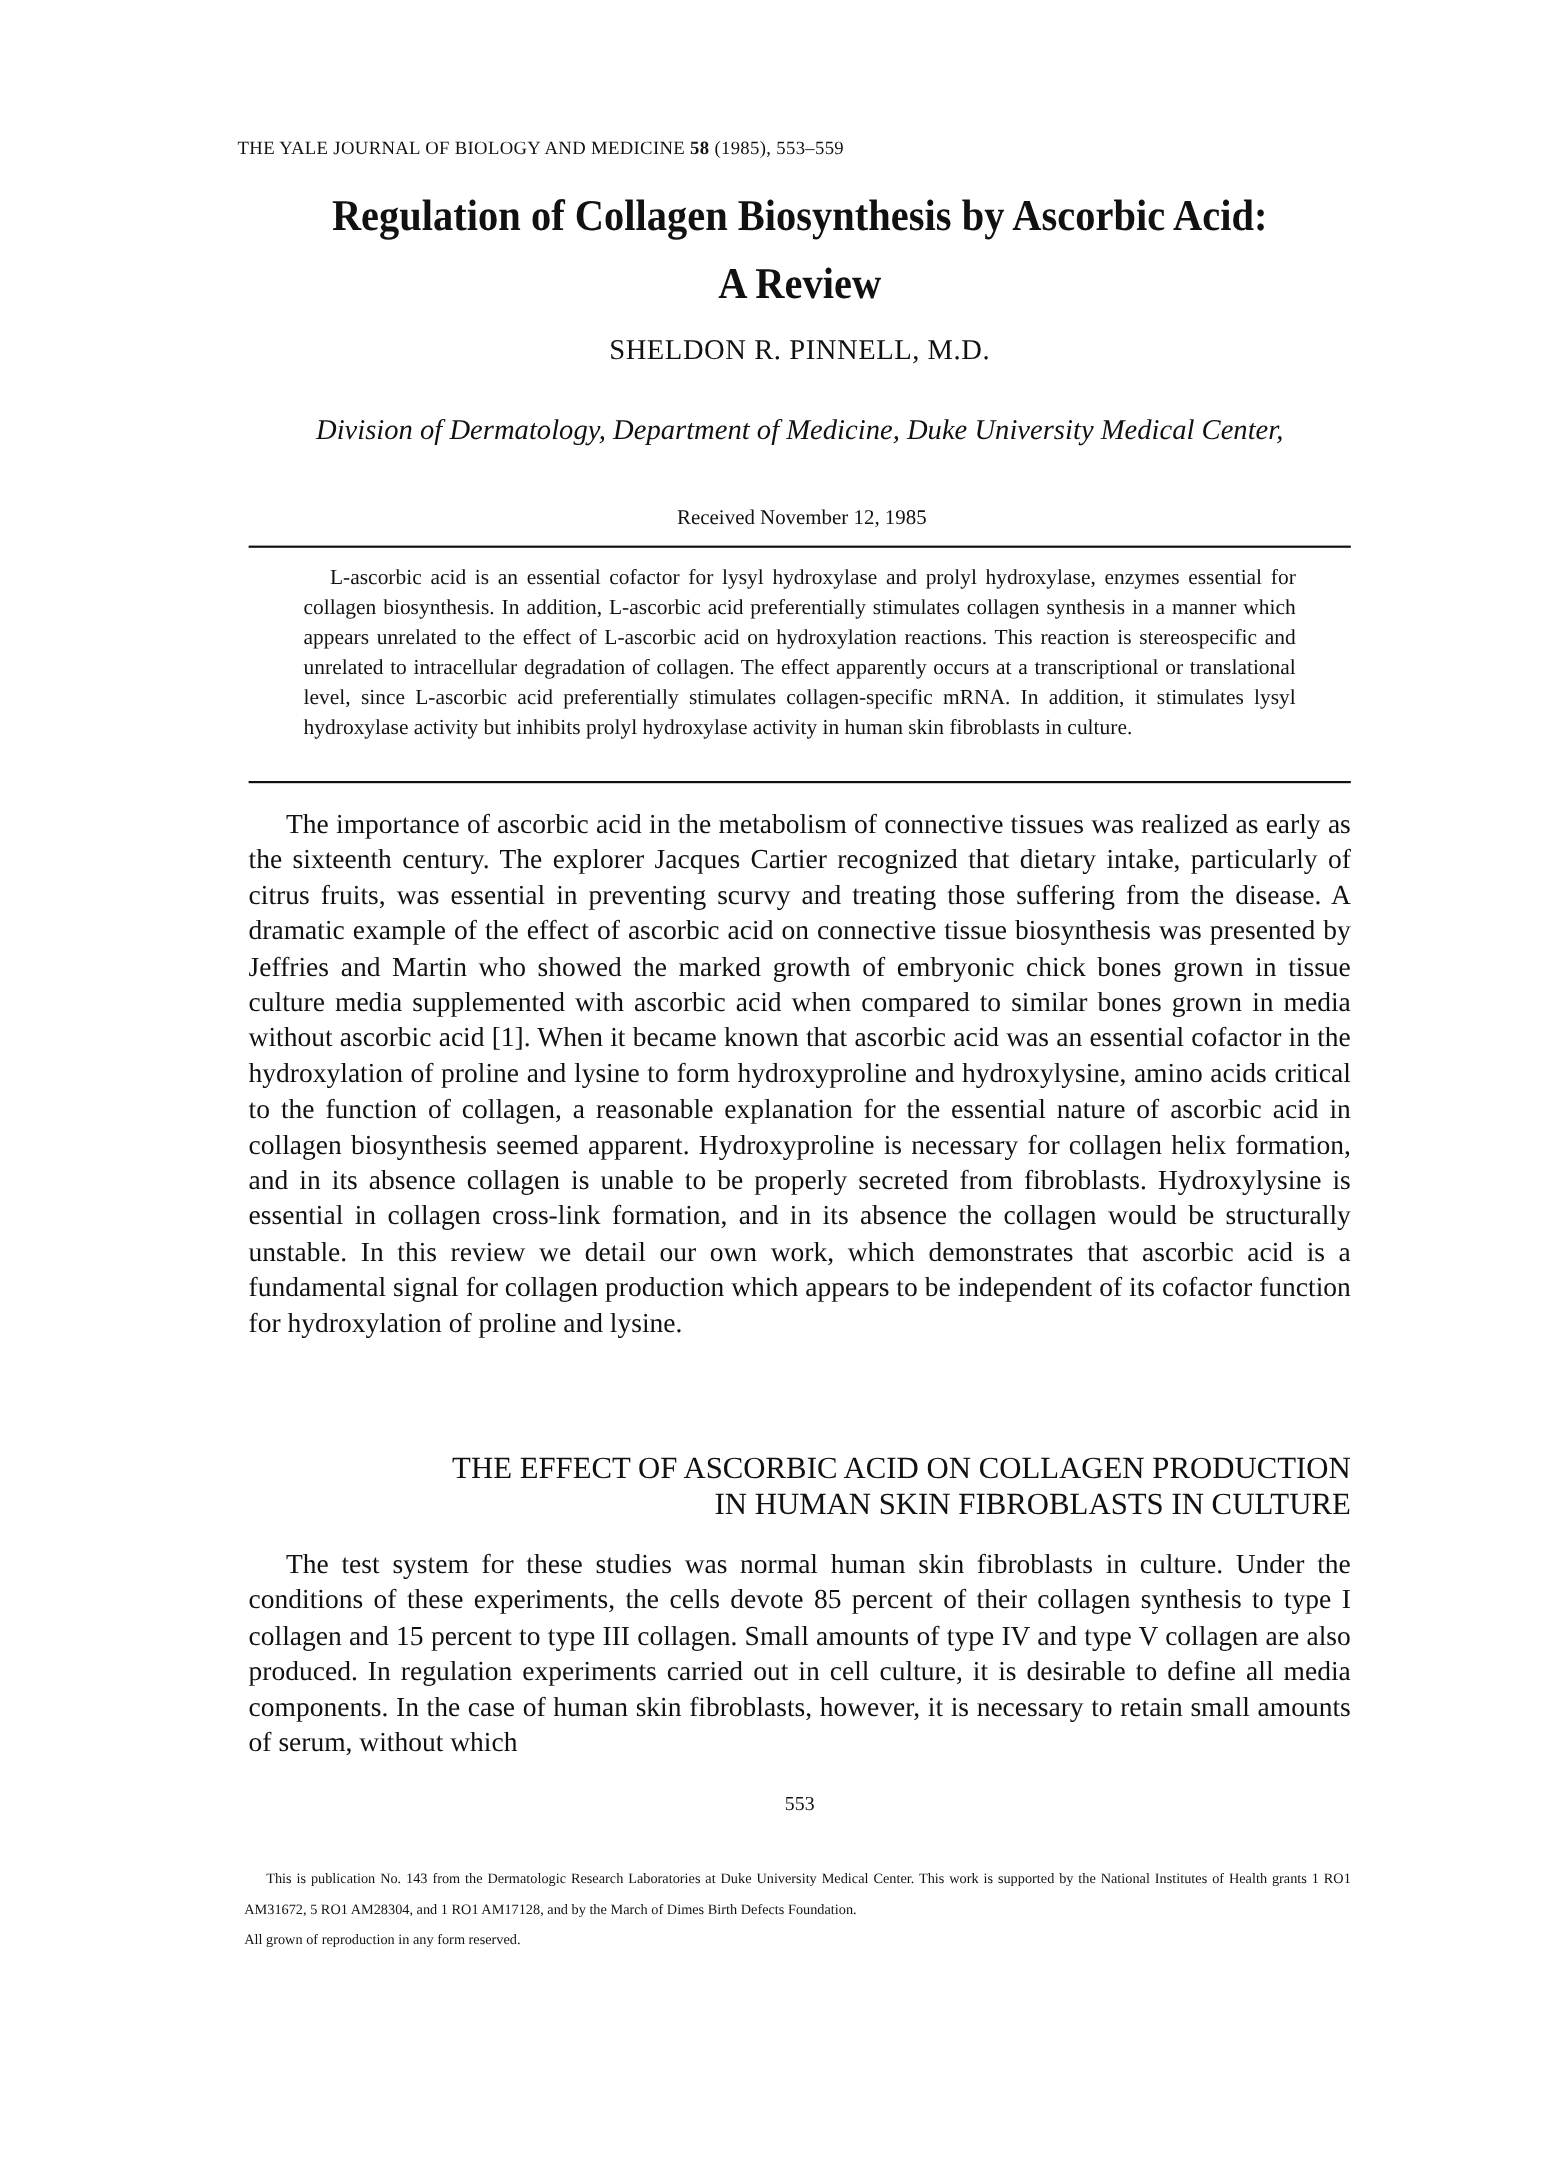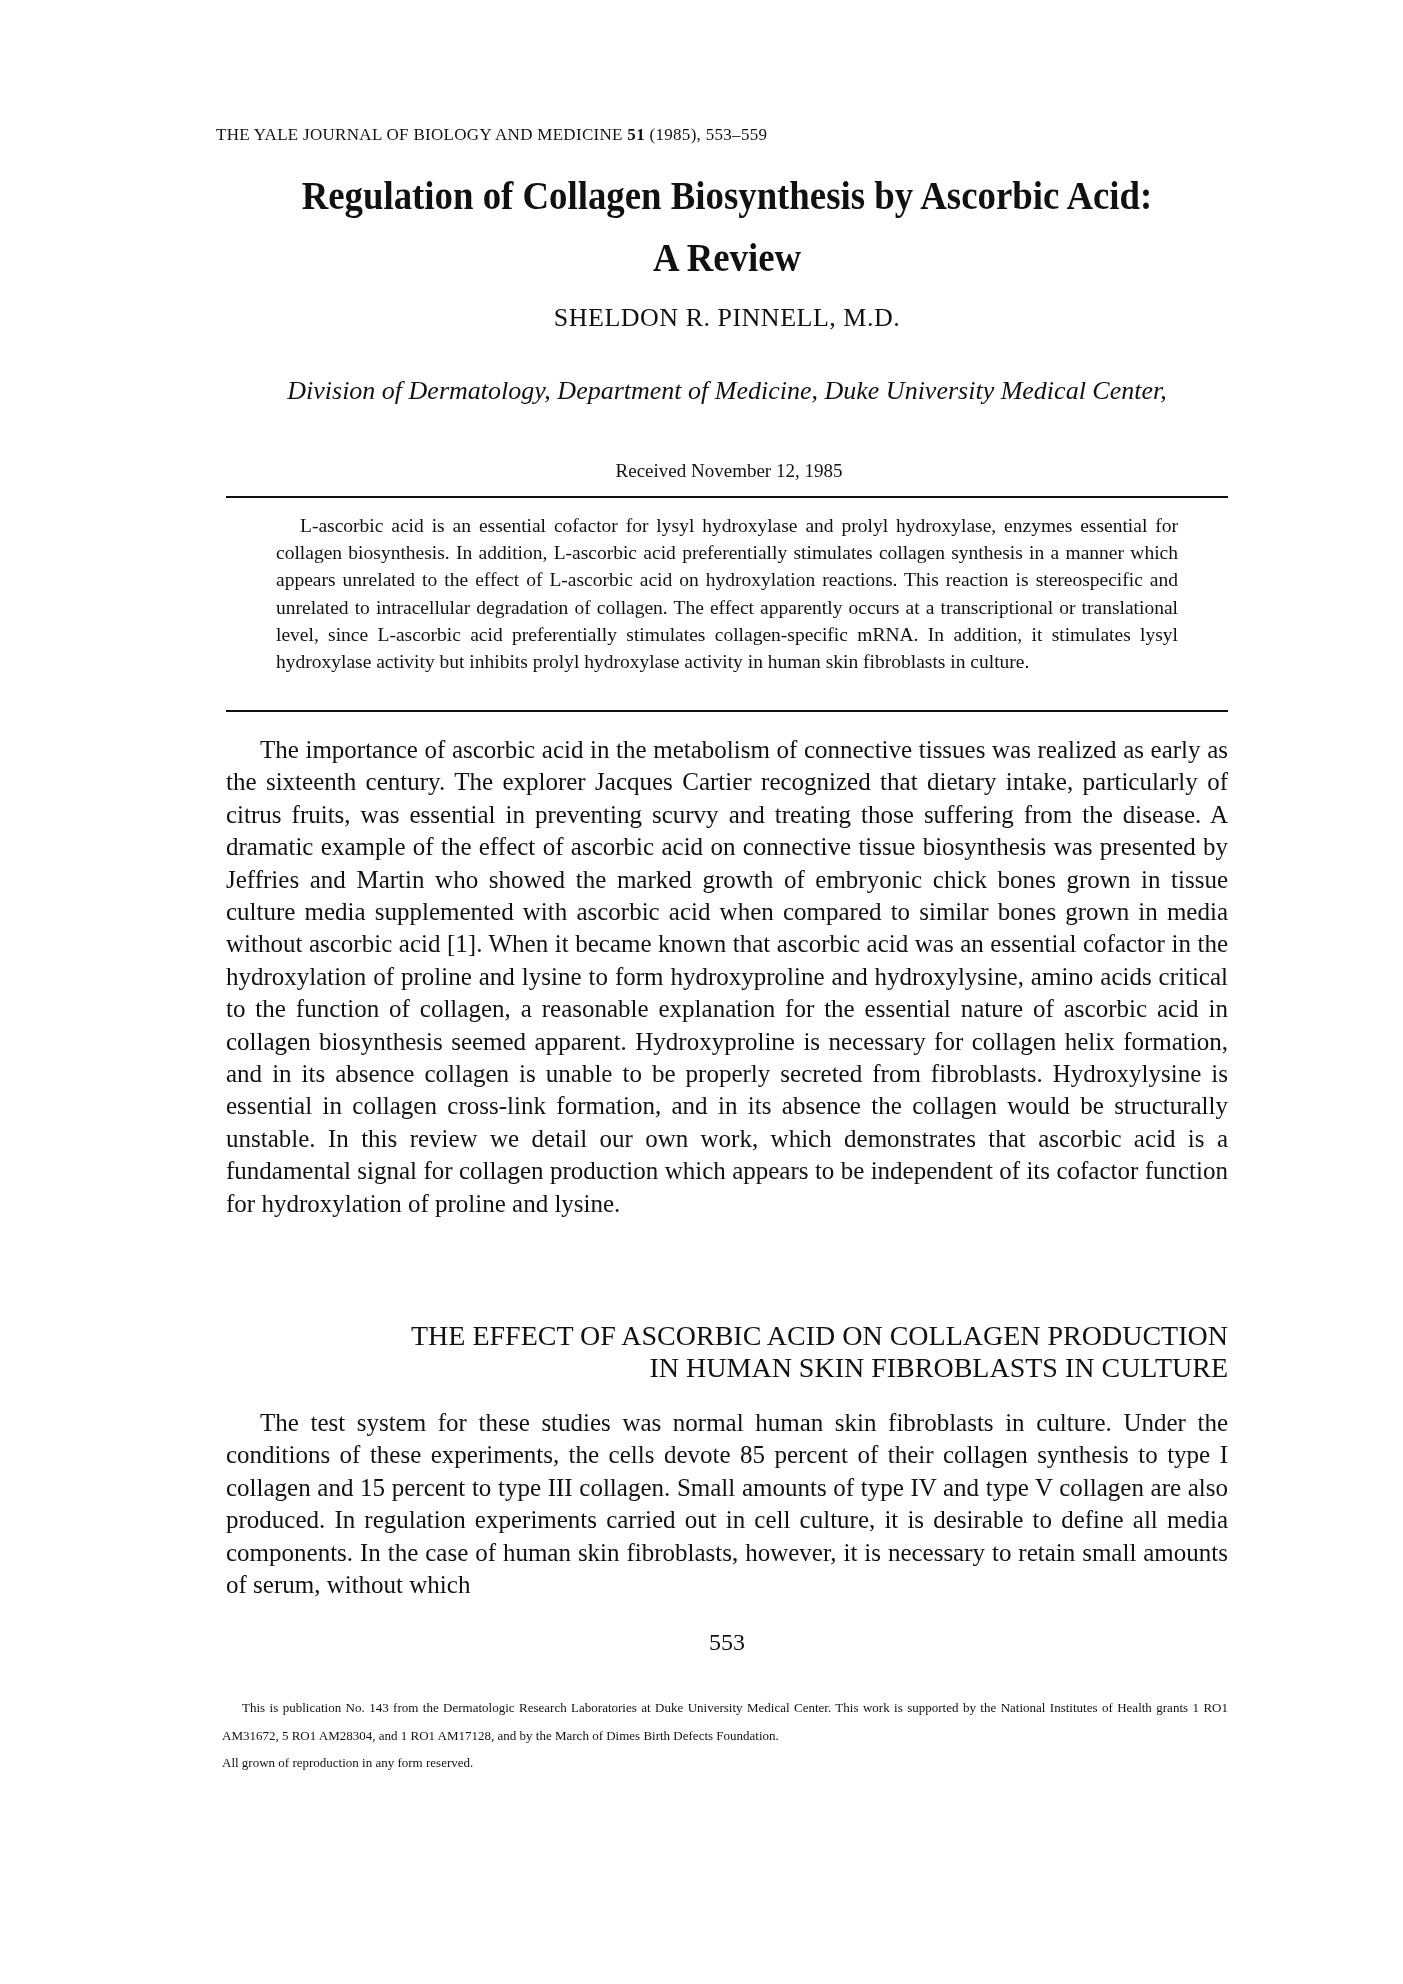--- a/index.html
+++ b/index.html
@@ -13,32 +13,32 @@
   .received { left: 228px; width: 1002px; top: 460px; text-align: center; font-size: 19px; }
   .rule { left: 226px; width: 1002px; height: 0; border-top: 2.5px solid #111; }
   .rule.top { top: 496px; }
   .rule.bottom { top: 710px; }
   .abstract { left: 276px; width: 902px; top: 512px; font-size: 19.5px; line-height: 27.2px; text-align: justify; text-indent: 24px; }
   .body-text { left: 226px; width: 1002px; font-size: 25px; line-height: 32.4px; text-align: justify; }
   .body-text p { margin: 0; text-indent: 34px; }
   .p1 { top: 734px; }
   .section-heading { left: 226px; width: 1002px; top: 1320px; text-align: right; font-size: 28px; line-height: 32px; }
   .p2 { top: 1407px; }
-  .page-number { left: 226px; width: 1002px; top: 1629px; text-align: center; font-size: 24px; }
+  .page-number { left: 226px; width: 1002px; top: 1629px; text-align: center; font-size: 18px; }
   .footnote { left: 222px; width: 1006px; top: 1694px; font-size: 13px; line-height: 27.5px; }
   .footnote p { margin: 0; }
   .footnote .fn-para { text-align: justify; text-indent: 20px; }
   .footnote .copyright { margin-top: 3px; }
 </style>
 </head>
 <body>
 
 <div class="abs journal-header">
   <span>THE YALE JOURNAL OF BIOLOGY AND MEDICINE</span>
-  <span class="vol">51</span>
+  <span class="vol">58</span>
   <span>(1985), 553–559</span>
 </div>
 
 <div class="abs title">
   <div>Regulation of Collagen Biosynthesis by Ascorbic Acid:</div>
   <div>A Review</div>
 </div>
 
 <div class="abs author">SHELDON R. PINNELL, M.D.</div>
 

